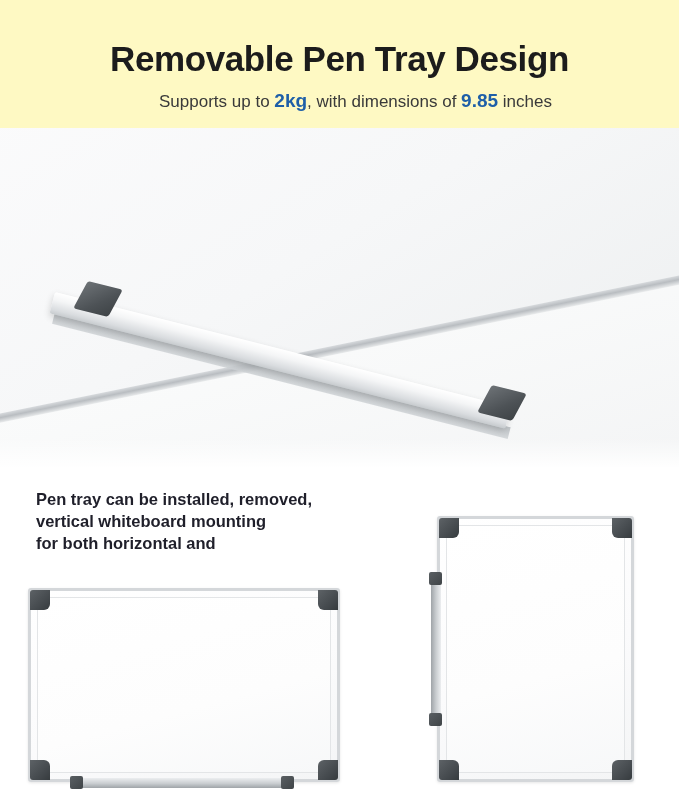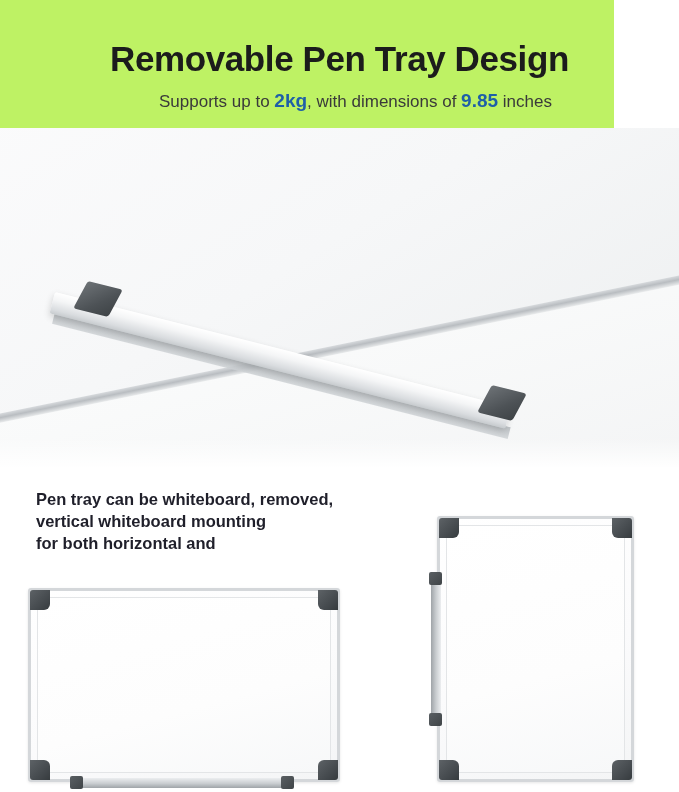--- a/index.html
+++ b/index.html
@@ -14,23 +14,23 @@
     overflow: hidden;
     font-family: "Liberation Sans", sans-serif;
     color: #1b1b1b;
   }
 
   
   .header {
     position: absolute;
     top: 0;
     left: 0;
-    width: 614px;
+    width: 679px;
     height: 128px;
-    background: #bef264;
+    background: #fef9c3;
     text-align: center;
   }
   .title {
     position: absolute;
     top: 38px;
     left: 0;
     width: 679px;
     font-size: 35px;
     font-weight: bold;
     letter-spacing: -0.4px;
@@ -259,21 +259,21 @@
   <div class="board-lower"></div>
   <div class="board-edge"></div>
   <div class="tray-shade"></div>
   <div class="tray"></div>
   <div class="tray-cap left"></div>
   <div class="tray-cap right"></div>
   <div class="hero-fade"></div>
 </div>
 
 <div class="caption">
-  <div>Pen tray can be whiteboard, removed,</div>
+  <div>Pen tray can be installed, removed,</div>
   <div>vertical whiteboard mounting</div>
   <div>for both horizontal and</div>
 </div>
 
 <div class="wb" id="board-horizontal">
   <div class="wb-inner"></div>
   <div class="corner tl"></div>
   <div class="corner tr"></div>
   <div class="corner bl"></div>
   <div class="corner br"></div>

